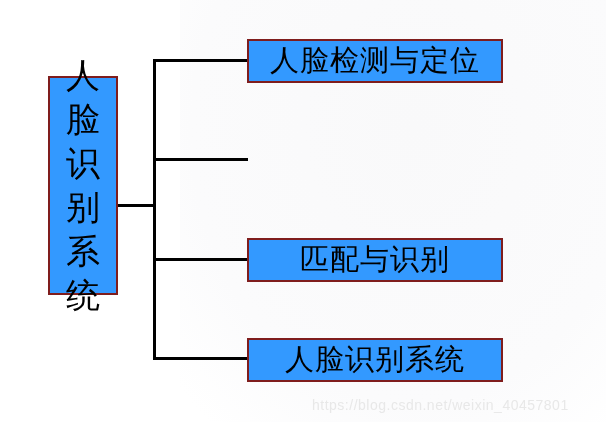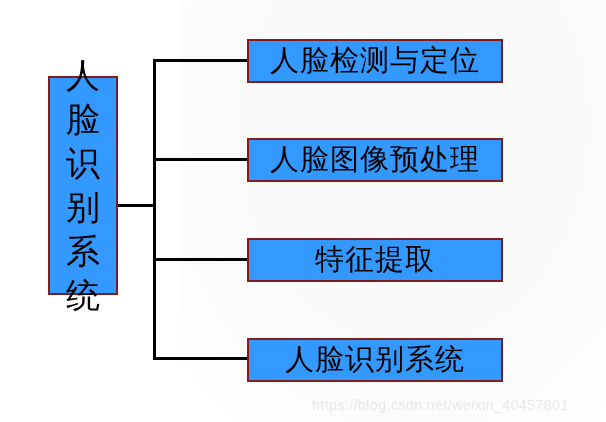--- a/index.html
+++ b/index.html
@@ -81,21 +81,20 @@
   <div class="line line-v trunk"></div>
   <div class="line line-h branch-1"></div>
   <div class="line line-h branch-2"></div>
   <div class="line line-h branch-3"></div>
   <div class="line line-h branch-4"></div>
 
   <div class="node root-node">人脸识别系统</div>
 
   <div class="node child-node child-1">人脸检测与定位</div>
 
-  <div class="node child-node child-2">人脸图像预处理</div>
 
-  <div class="node child-node child-3">特征提取</div>
+  <div class="node child-node child-3">匹配与识别</div>
 
   <div class="node child-node child-4">人脸识别系统</div>
 
   <div class="watermark">https://blog.csdn.net/weixin_40457801</div>
 
 </div>
 
 </body></html>

